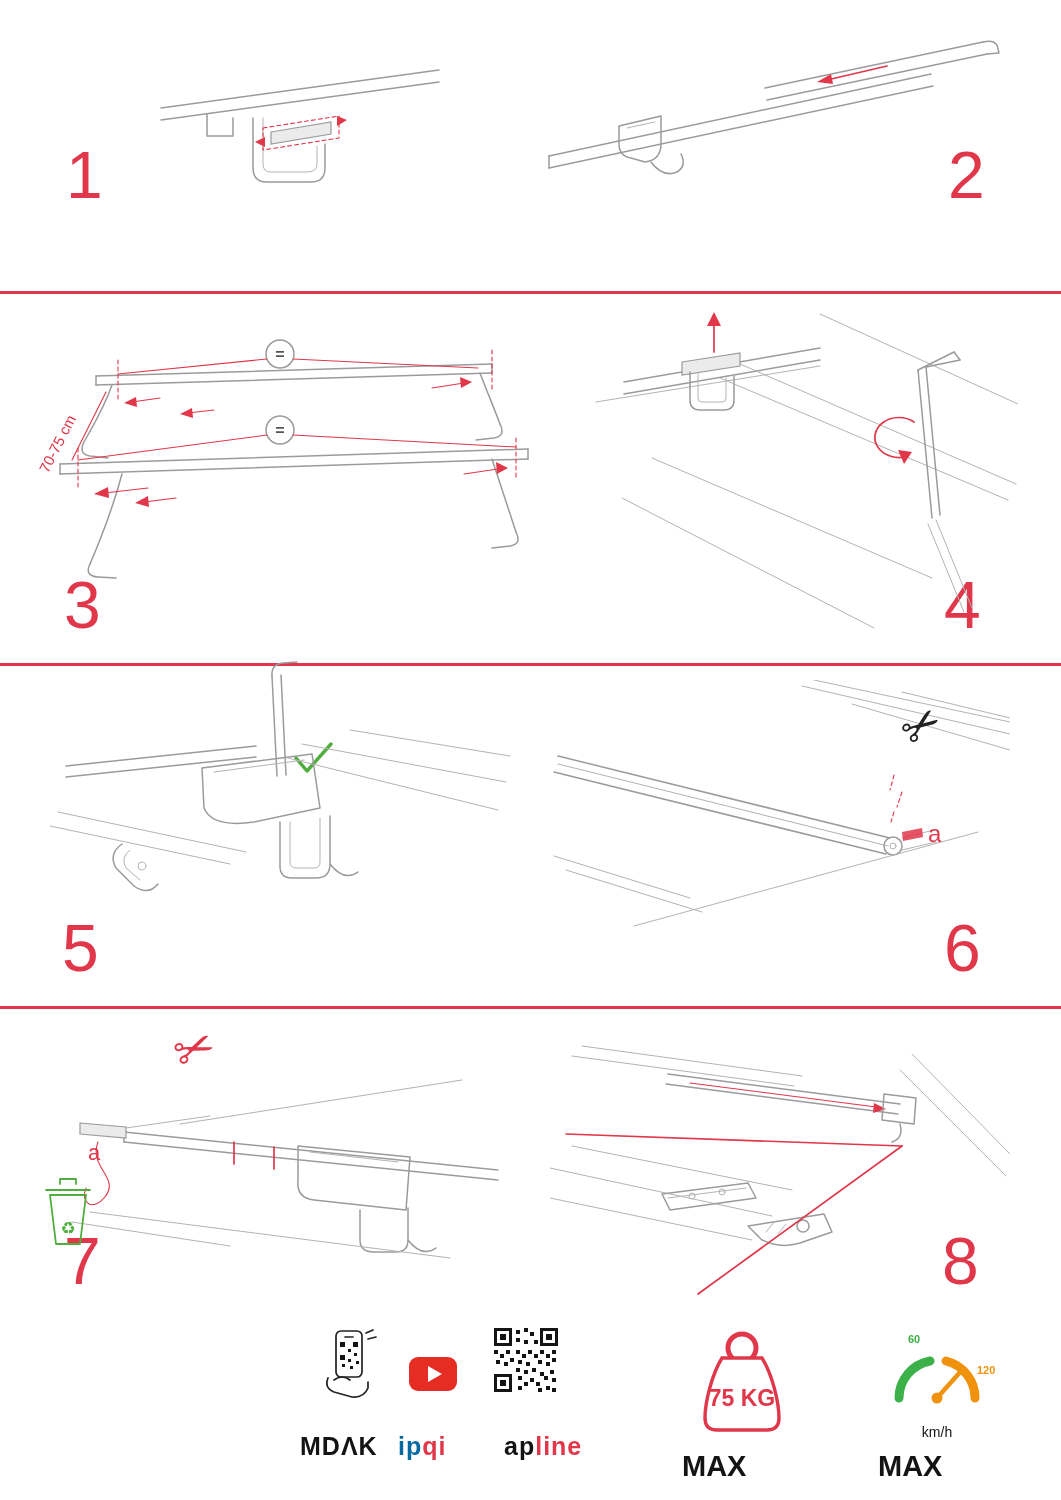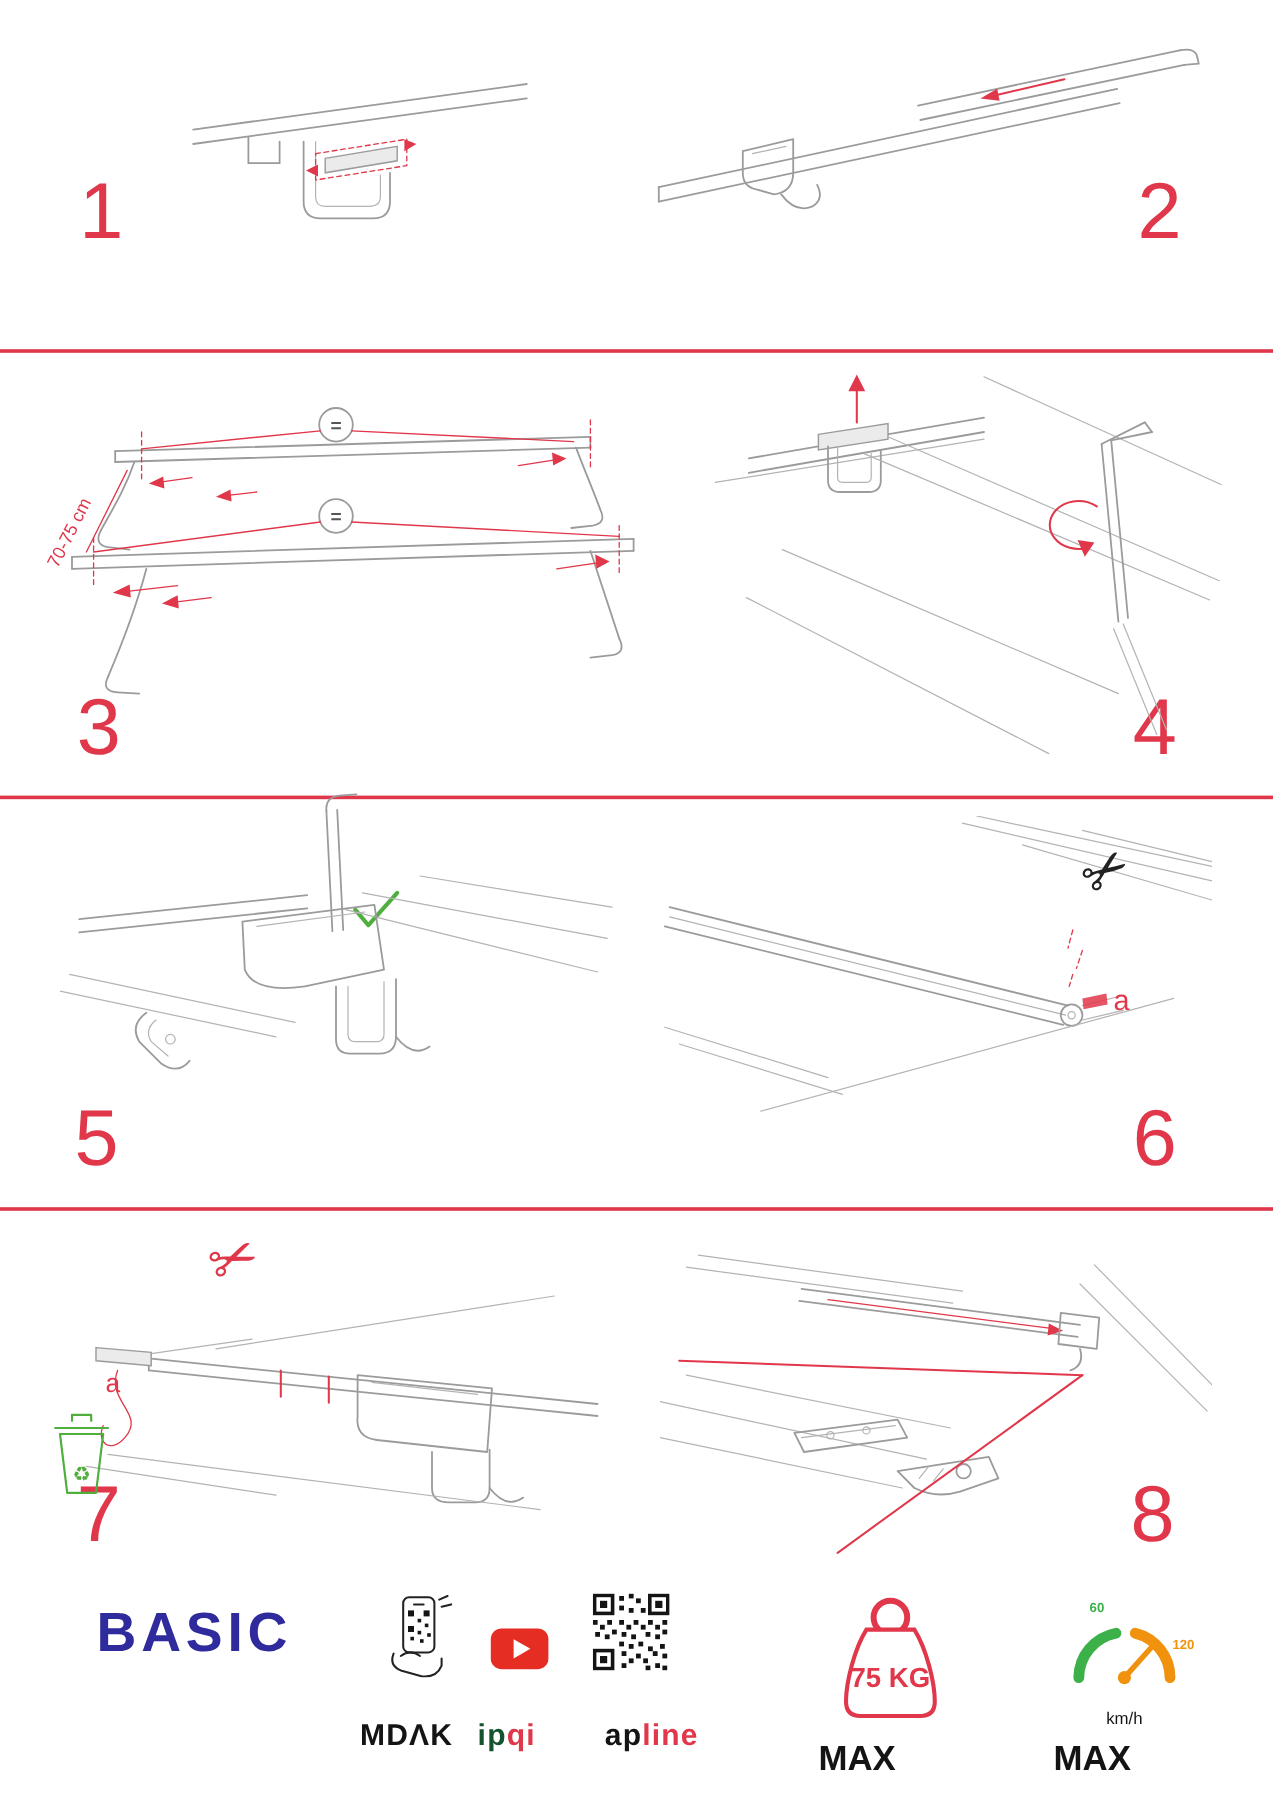--- a/index.html
+++ b/index.html
@@ -34,21 +34,21 @@
   .wt{fill:var(--accent-red);font-weight:bold}
   .sg{stroke:#3cb14a;fill:none;stroke-width:9;stroke-linecap:round}
   .so{stroke:var(--orange);fill:none;stroke-width:9;stroke-linecap:round}
   .sn{stroke:var(--orange);stroke-width:4.5;stroke-linecap:round}
   .sof{fill:var(--orange)}
   .stg{fill:#3cb14a;font-weight:bold}
   .sto{fill:var(--orange);font-weight:bold}
   .brand-title{font-size:46px;font-weight:700;letter-spacing:4px;color:var(--brand-blue);text-align:center}
   .brand-sub{font-size:28px;font-weight:700;color:#151515;text-align:center}
   .redtxt{color:var(--accent-red)}
-  .graytxt{color:#14532d}
+  .graytxt{color:#0369a1}
   .small-label{font-size:25px;font-weight:700;color:#141414;text-align:left;letter-spacing:1px}
   .max-label{font-size:29px;font-weight:700;color:#141414;}
   .kmh{font-size:14px;color:#141414;text-align:center}
 </style>
 </head>
 <body>
 
 <div class="stepnum" style="left:66px;top:142px">1</div>
 
 <svg class="abs" style="left:155px;top:58px" width="290" height="180" viewBox="0 0 290 180">
@@ -258,21 +258,20 @@
   <path class="g2" d="M118,172 L196,162"></path>
   <path class="g" d="M198,200 L274,188 L282,206 L250,217 Q230,223 212,214 Z"></path>
   <circle class="g" cx="253" cy="200" r="6"></circle>
   <path class="g2" d="M216,206 L224,196"></path>
     <path class="g2" d="M228,208 L236,198"></path>
   <path class="r" d="M16,108 L352,120"></path>
   <path class="r" d="M352,120 L148,268"></path>
 </svg>
 
 <div class="abs" style="left:62px;top:1333px;width:200px">
-  <div class="brand-title">BASIC</div>
 </div>
 
 <svg class="abs" style="left:316px;top:1328px" width="62" height="70" viewBox="0 0 62 70">
   <rect class="ink" x="20" y="3" width="26" height="46" rx="5" fill="none"></rect>
   <path class="ink" d="M29,9 L37,9"></path>
   <rect class="blk" x="24" y="14" width="5" height="5"></rect>
     <rect class="blk" x="37" y="14" width="5" height="5"></rect>
   <rect class="blk" x="24" y="27" width="5" height="5"></rect>
     <rect class="blk" x="32" y="21" width="3" height="3"></rect>
   <rect class="blk" x="38" y="25" width="3" height="3"></rect>

